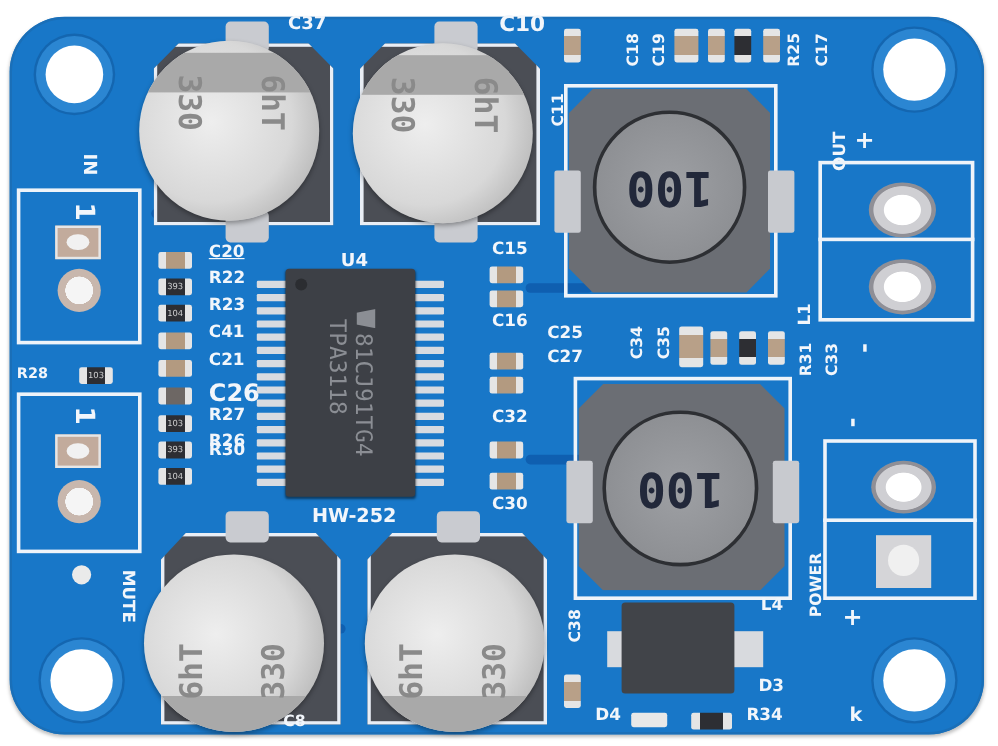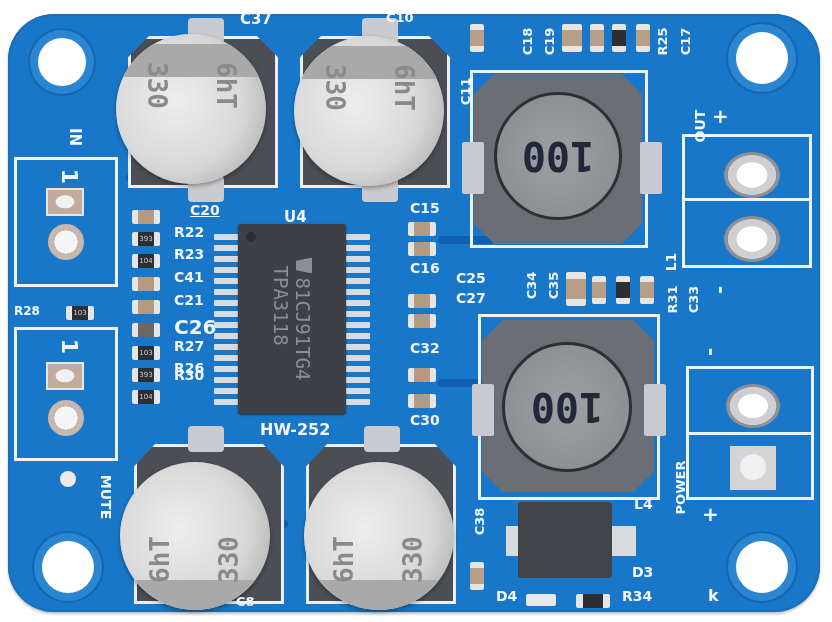--- a/index.html
+++ b/index.html
@@ -87,21 +87,21 @@
   <div class="cap-tab" style="left:354px;top:162px;"></div>
   <div class="cap-can" style="left:286px;top:22px;width:150px;height:150px;overflow:hidden;">
     <div class="cap-stripe" style="top:10px;"></div>
     <div class="cap-text" style="transform:translate(-50%,-50%) rotate(90deg);">
       
       <div>6hT</div>
       <div>330</div>
       
     </div>
   </div>
-  <div class="silk" style="left:378px;top:-4px;font-size:13px;">C10</div>
+  <div class="silk" style="left:408px;top:-4px;font-size:18px;">C10</div>
 
   <div class="cap-base" style="left:126px;top:430px;width:150px;height:160px;"></div>
   <div class="cap-tab" style="left:180px;top:412px;"></div>
   <div class="cap-can" style="left:112px;top:448px;width:150px;height:148px;overflow:hidden;">
     <div class="cap-stripe" style="top:118px;"></div>
     <div class="cap-text" style="transform:translate(-50%,-50%) rotate(-90deg);">
       
       <div>6hT</div>
       <div>330</div>
       
@@ -126,21 +126,21 @@
     <div class="smd r" style="left:0;top:22px;">393</div>
     <div class="smd r" style="left:0;top:44px;">104</div>
     <div class="smd c" style="left:0;top:67px;"></div>
     <div class="smd c" style="left:0;top:90px;"></div>
     <div class="smd c" style="left:0;top:113px;background:linear-gradient(90deg,#e5e5e5 0 22%,#6d6764 22% 78%,#e5e5e5 78%);"></div>
     <div class="smd r" style="left:0;top:136px;">103</div>
     <div class="smd r" style="left:0;top:158px;">393</div>
     <div class="smd r" style="left:0;top:180px;">104</div>
   </div>
   <div style="position:absolute;left:166px;top:188px;">
-    <div class="silk" style="left:16px;top:0;font-size:14px;text-decoration:underline;">C20</div>
+    <div class="silk" style="left:0;top:0;font-size:14px;text-decoration:underline;">C20</div>
     <div class="silk" style="left:0;top:22px;font-size:14px;">R22</div>
     <div class="silk" style="left:0;top:44px;font-size:14px;">R23</div>
     <div class="silk" style="left:0;top:67px;font-size:14px;">C41</div>
     <div class="silk" style="left:0;top:90px;font-size:14px;">C21</div>
     <div class="silk" style="left:0;top:113px;font-size:20px;">C26</div>
     <div class="silk" style="left:0;top:136px;font-size:14px;">R27</div>
     <div class="silk" style="left:0;top:158px;font-size:14px;">R26</div>
     <div class="silk" style="left:0;top:165px;font-size:14px;">R30</div>
   </div>
 

